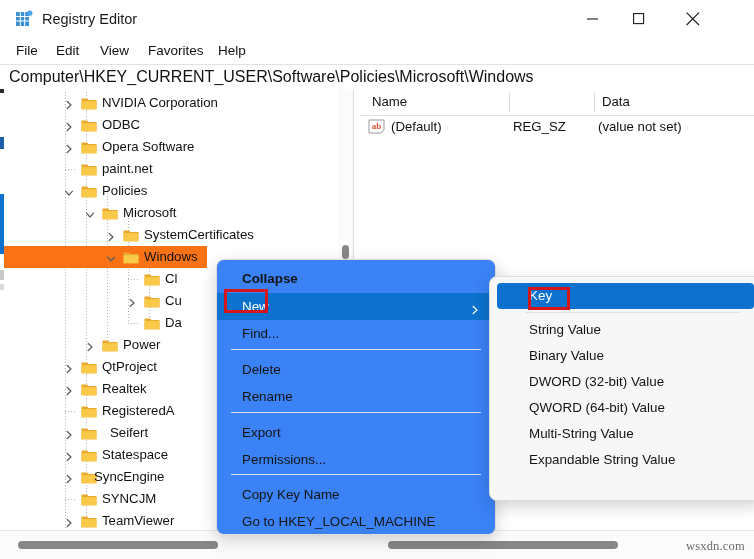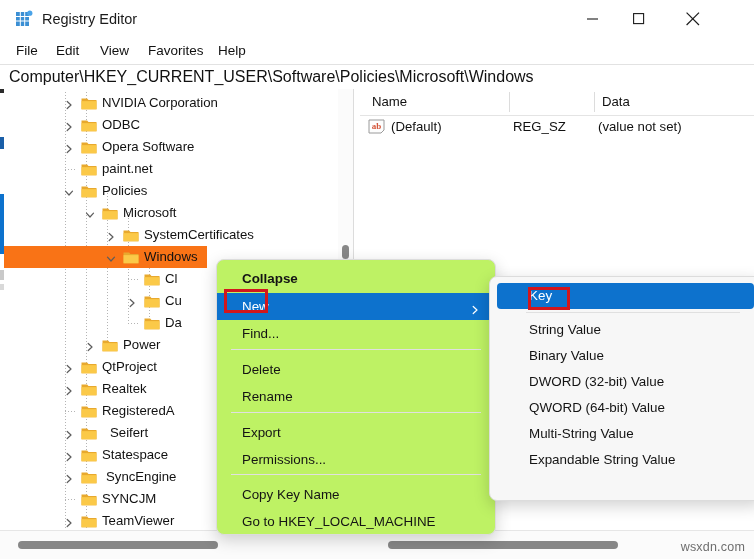--- a/index.html
+++ b/index.html
@@ -60,21 +60,21 @@
   .lv-col{position:absolute;top:0;height:26px;line-height:26px;font-size:13.2px;color:#111111;padding-left:8px;cursor:default;}
   .lv-sep{position:absolute;top:3px;width:1px;height:20px;background:#dcdcdc;}
   .lv-row{position:absolute;left:0;top:26px;width:395px;height:24px;cursor:default;}
   .lv-cell{position:absolute;top:2px;font-size:13.2px;color:#111111;line-height:20px;white-space:nowrap;}
   .ab-icon{position:absolute;left:8px;top:4px;width:17px;height:15px;}
   .list-hsb{position:absolute;left:359px;top:530px;width:395px;height:29px;background:#fbfbfb;border-top:1px solid #e6e6e6;}
   .list-hsb .thumb{position:absolute;top:10px;left:29px;width:230px;height:8px;background:#878787;border-radius:4px;}
 
   
   .ctxmenu{position:absolute;left:216px;top:259px;width:278px;height:274px;
-           background:#bef264;border:1px solid #dcdcdc;border-radius:8px;
+           background:#3b82f6;border:1px solid #dcdcdc;border-radius:8px;
            box-shadow:0 5px 16px rgba(0,0,0,0.18);}
   .mi{position:absolute;left:0;width:278px;height:27px;cursor:default;}
   .mi .txt{position:absolute;left:25px;top:4px;font-size:13.4px;color:#141414;line-height:19px;white-space:nowrap;}
   .mi.bold .txt{font-weight:bold;}
   .mi.hl{background:#0d72cd;}
   .mi.hl .txt{color:#ffffff;}
   .mi .arrow{position:absolute;right:14px;top:9px;}
   .msep{position:absolute;left:14px;width:250px;height:1px;background:#e0e0e0;}
 
   
@@ -85,21 +85,21 @@
   .smi .txt{position:absolute;left:39px;top:3px;font-size:13.4px;color:#141414;line-height:19px;white-space:nowrap;}
   .smi.hl{background:#0d72cd;}
   .smi.hl .txt{color:#ffffff;}
   .smsep{position:absolute;left:36px;width:214px;height:1px;background:#e0e0e0;}
 
   
   .redbox{position:absolute;border:3px solid #d2161c;box-sizing:border-box;pointer-events:none;}
 
   
   .watermark{position:absolute;right:9px;bottom:5px;font-size:12.5px;color:#6e6e6e;
-             font-family:Liberation Sans, sans-serif;letter-spacing:.2px;}
+             font-family:Liberation Serif, serif;letter-spacing:.2px;}
   .bottom-strip{position:absolute;left:0;top:530px;width:754px;height:29px;background:#fbfbfb;}
 </style>
 </head>
 <body>
 
 <div id="app">
 
   <div class="titlebar">
     <span class="title-icon">
       <svg width="20" height="20" viewBox="0 0 20 20">
@@ -315,21 +315,21 @@
           <span class="tlabel" style="left: 102px;">Statespace</span>
         </div>
         <div class="trow" style="top: 377px; width: 353px;">
           <span class="chev" style="left: 63px;"><svg width="12" height="12" viewBox="0 0 12 12">
               <path d="M4.2 2.5 L8 6 L4.2 9.5" fill="none" stroke="#5c5c5c" stroke-width="1.2" stroke-linecap="round" stroke-linejoin="round"></path>
             </svg></span>
           <span class="folder" style="left: 81px;"><svg width="16" height="13" viewBox="0 0 16 13">
               <path d="M0.5 1.5 h5.6 l1.4 1.6 h8 v9.2 h-15 z" fill="#e8a92e"></path>
               <path d="M0.5 4.1 h15 v8.2 h-15 z" fill="#fbc948"></path>
             </svg></span>
-          <span class="tlabel" style="left: 106px;">SyncEngine</span>
+          <span class="tlabel" style="left: 94px;">SyncEngine</span>
         </div>
         <div class="trow" style="top: 399px; width: 353px;">
           <div class="guide-h" style="left: 65px; top: 11px; width: 12px;"></div>
           <span class="folder" style="left: 81px;"><svg width="16" height="13" viewBox="0 0 16 13">
               <path d="M0.5 1.5 h5.6 l1.4 1.6 h8 v9.2 h-15 z" fill="#e8a92e"></path>
               <path d="M0.5 4.1 h15 v8.2 h-15 z" fill="#fbc948"></path>
             </svg></span>
           <span class="tlabel" style="left: 102px;">SYNCJM</span>
         </div>
         <div class="trow" style="top: 421px; width: 353px;">

